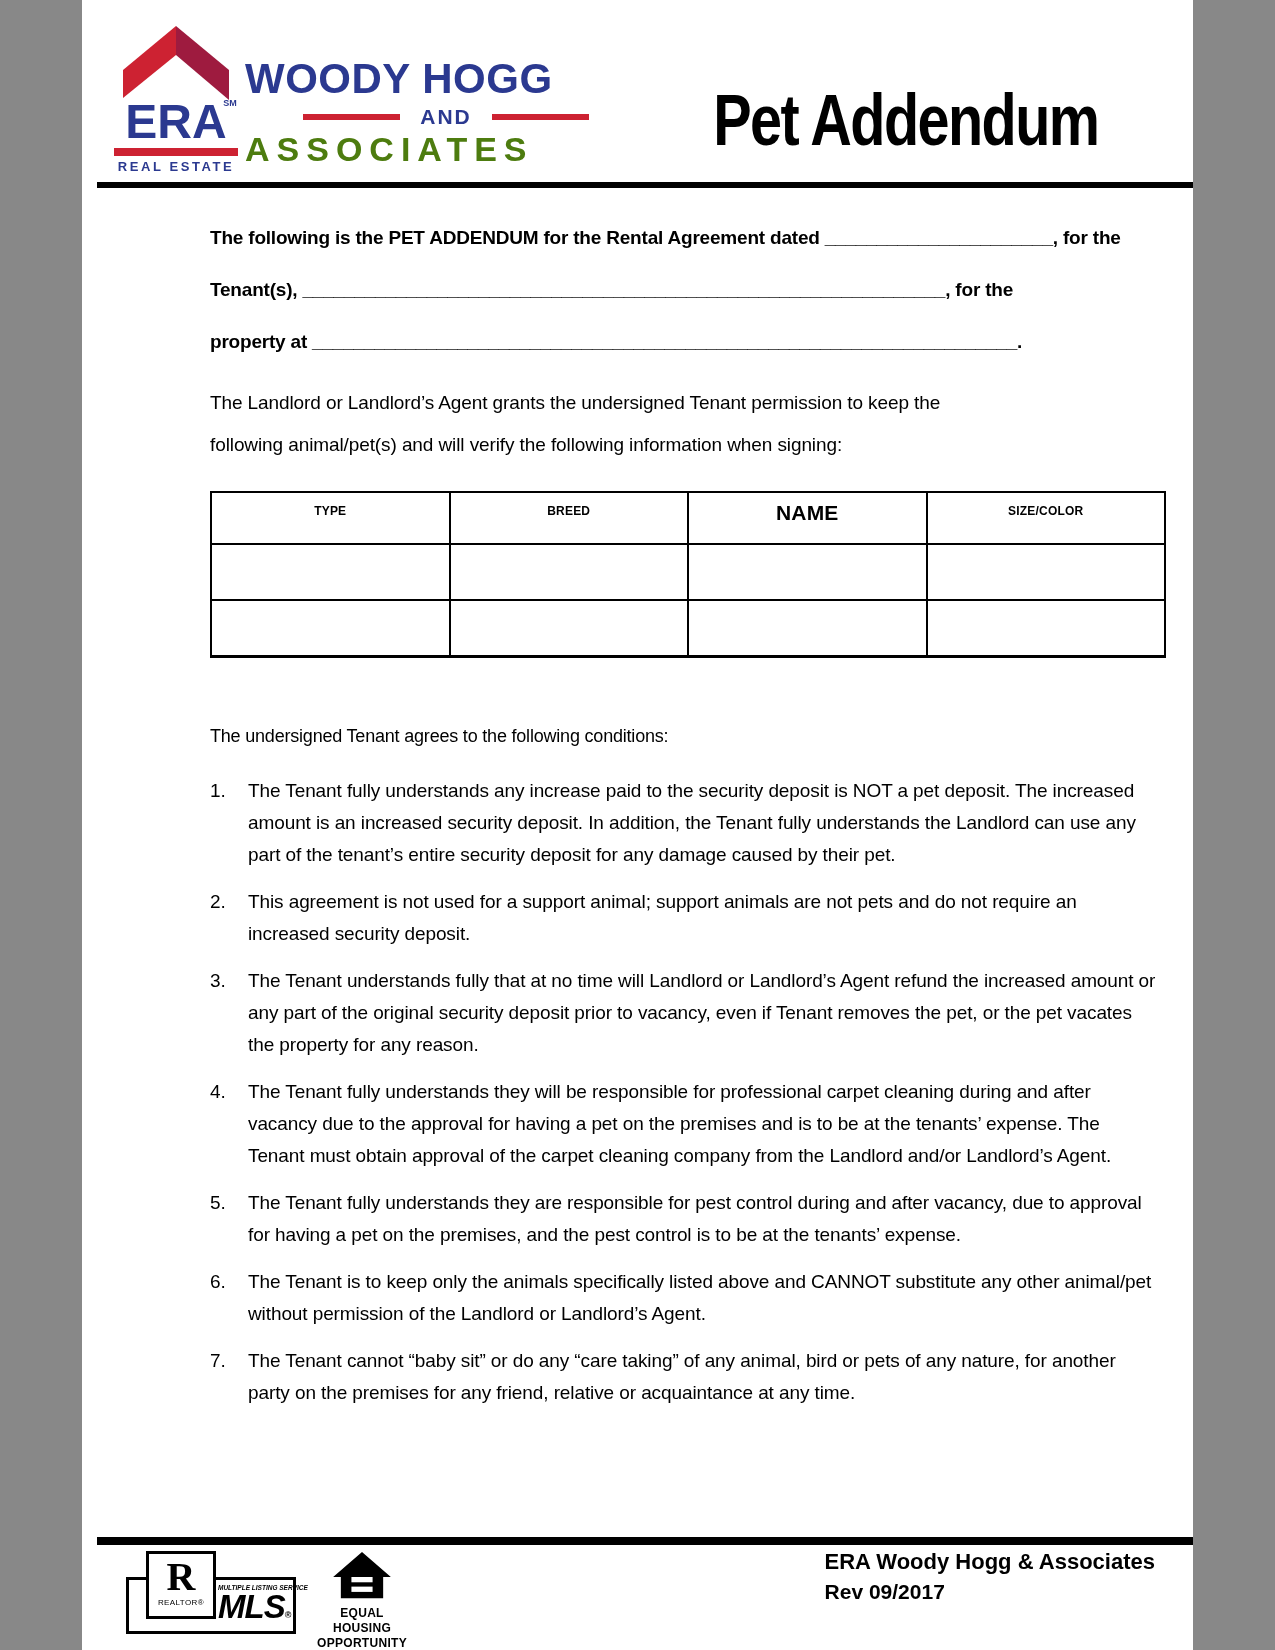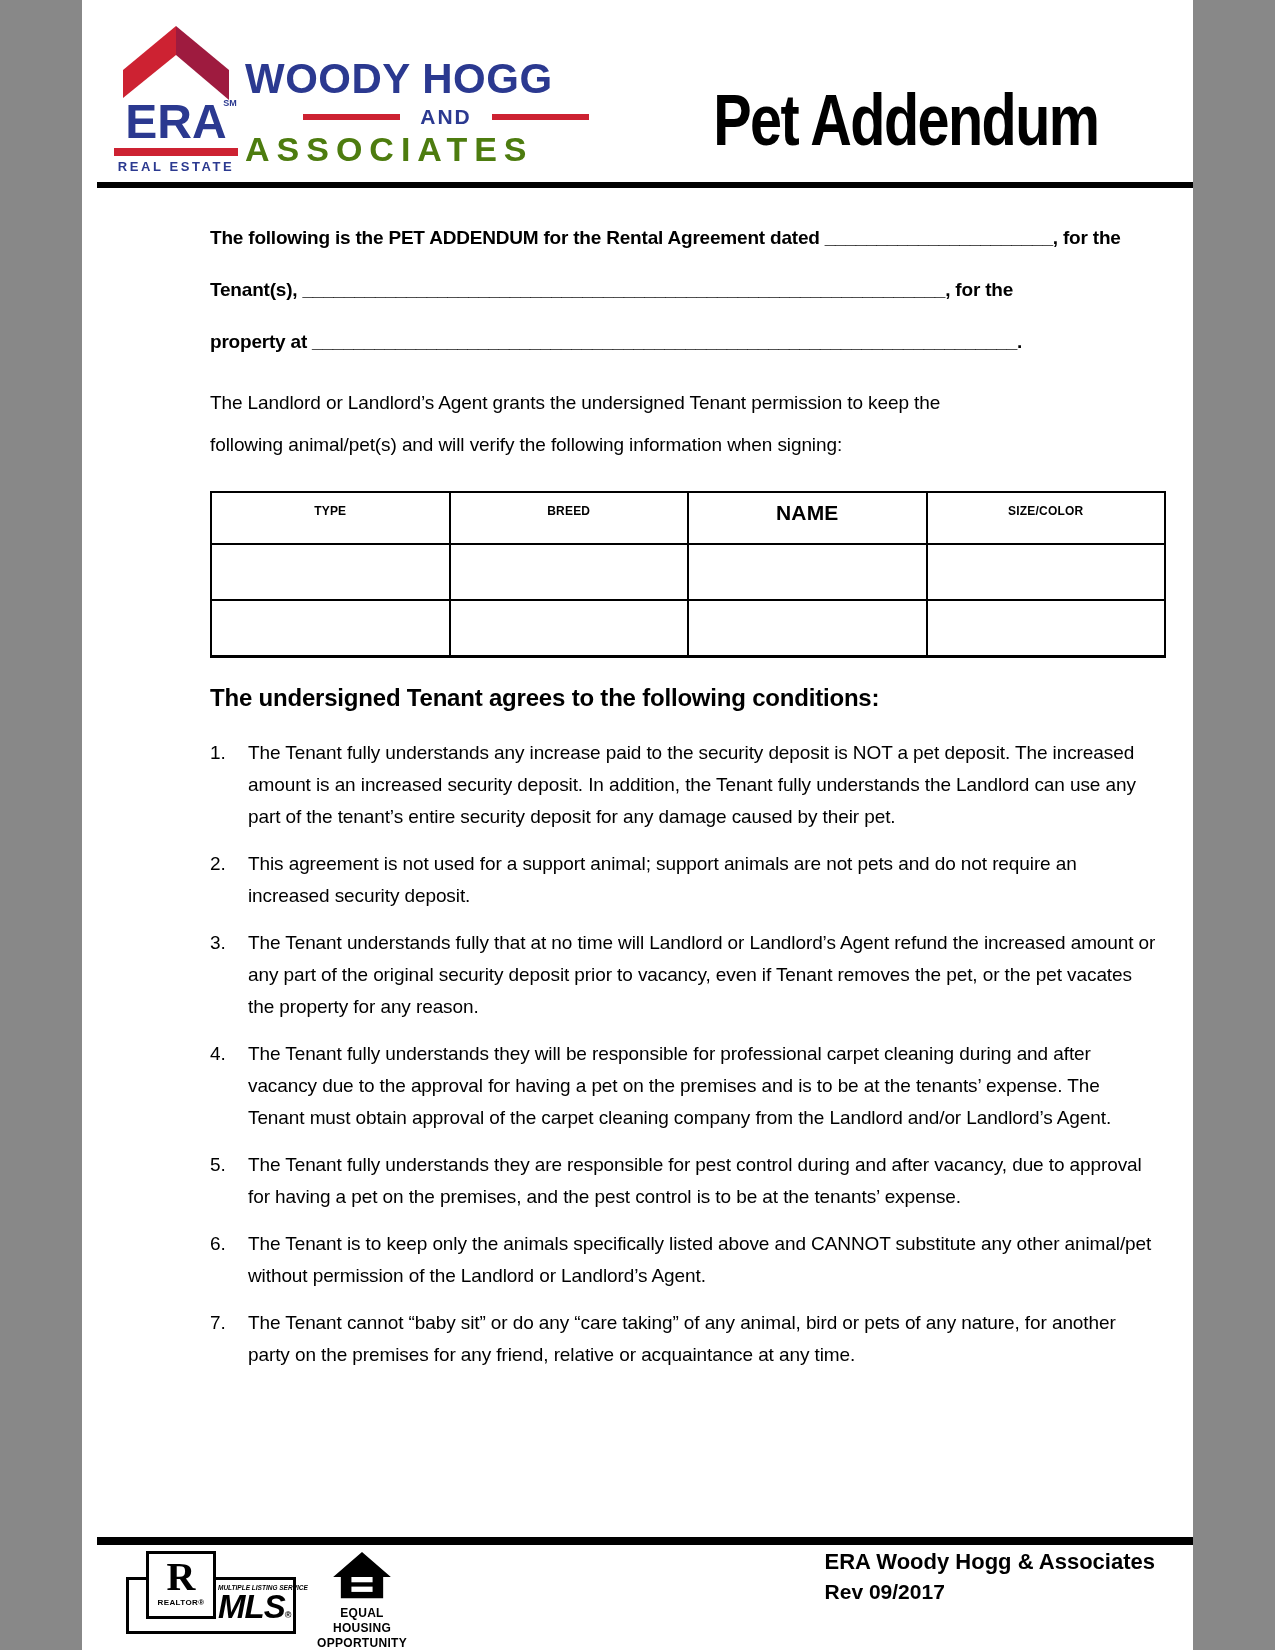--- a/index.html
+++ b/index.html
@@ -36,37 +36,37 @@
   .intro p { margin:0 0 29px 0; font-weight:bold; font-size:19px; line-height:23px; white-space:nowrap; letter-spacing:-0.2px; }
   .permission { margin-top:19px; font-size:19px; line-height:42px; width:800px; letter-spacing:-0.1px; }
 
   table.pet-table { margin-top:25px; width:956px; border-collapse:collapse; table-layout:fixed; }
   table.pet-table th, table.pet-table td { border:2px solid #000; }
   table.pet-table tr.hdr th { height:52px; vertical-align:top; padding-top:11px; font-size:12px; letter-spacing:0.2px; text-align:center; font-weight:bold; }
   table.pet-table tr.hdr th.th-name { font-size:21px; padding-top:8px; }
   table.pet-table tr.body-row td { height:56px; }
   table.pet-table { border-bottom:3px solid #000; }
 
-  .cond-heading { margin-top:28px; margin-bottom:27px; font-weight:bold; font-size:24px; line-height:24px; letter-spacing:-0.2px; }
+  .cond-heading { margin-top:66px; margin-bottom:27px; font-weight:normal; font-size:18px; line-height:24px; letter-spacing:-0.2px; }
   .cond-item { display:flex; margin-bottom:15px; font-size:19px; line-height:32px; letter-spacing:-0.1px; }
   .cond-num { width:38px; flex:none; }
   .cond-text { flex:1; max-width:912px; }
 
   
   .footer-rule { position:absolute; top:1537px; left:15px; width:1243px; height:8px; background:#000; }
   .footer-logos { position:absolute; left:44px; top:1551px; display:flex; align-items:flex-start; }
   .rm-lockup { position:relative; width:178px; height:90px; }
   .mls-box { position:absolute; left:0; top:26px; width:170px; height:57px; border:3px solid #000; background:#fff; }
   .mls-inner { position:absolute; left:89px; top:4px; width:78px; }
   .mls-service { font-size:6.5px; font-weight:bold; font-style:italic; white-space:nowrap; }
   .mls-word { font-size:33px; font-weight:bold; font-style:italic; letter-spacing:-1px; line-height:0.95; }
   .mls-reg { font-size:9px; font-style:normal; }
   .realtor-box { position:absolute; left:20px; top:0; width:70px; height:68px; border:3px solid #000; background:#fff; text-align:center; padding-top:2px; }
   .realtor-r { font-family:"Liberation Serif", serif; font-weight:bold; font-size:40px; line-height:42px; }
-  .realtor-label { font-size:8px; font-weight:bold; letter-spacing:0.4px; }
+  .realtor-label { font-size:8px; font-weight:normal; letter-spacing:0.4px; }
   .eho { width:96px; text-align:center; margin-left:10px; margin-top:1px; }
   .eho-label { font-size:12px; font-weight:bold; line-height:1.25; letter-spacing:0.3px; }
   .footer-text { position:absolute; right:38px; top:1546px; font-weight:bold; }
   .footer-company { font-size:22px; line-height:31px; }
   .footer-rev { font-size:21px; line-height:29px; }
 </style>
 </head>
 <body>
 
 <div class="page">

